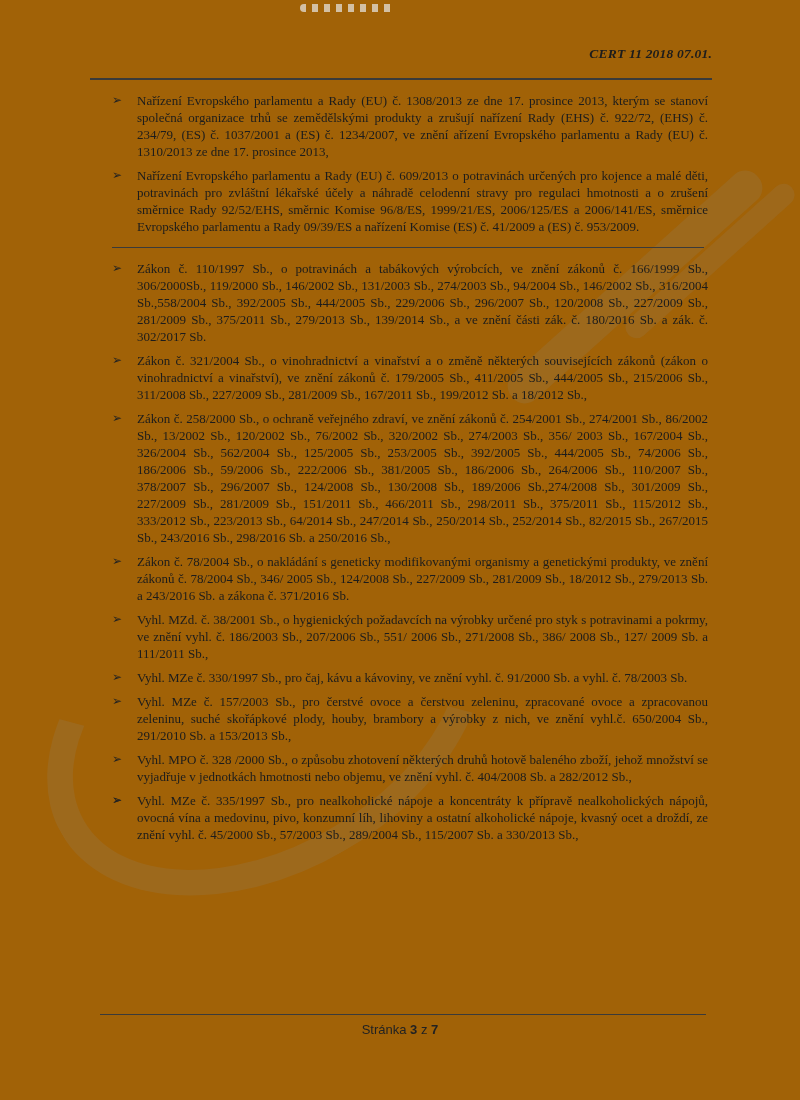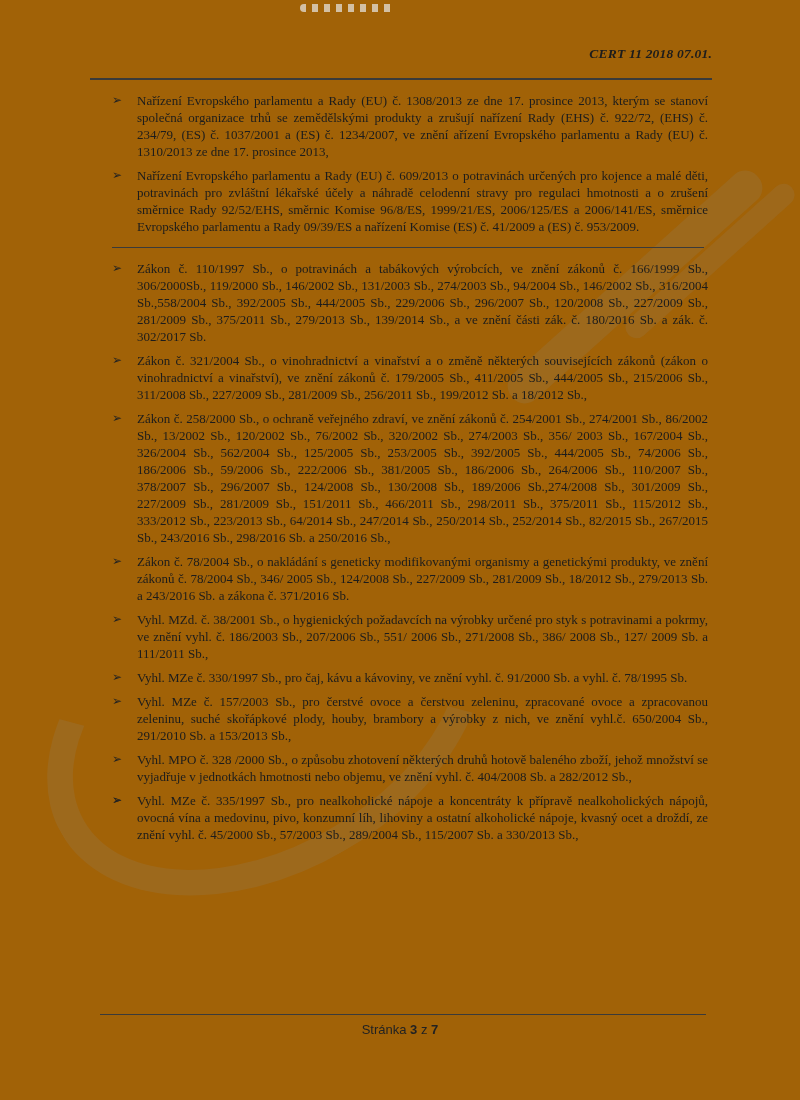--- a/index.html
+++ b/index.html
@@ -83,41 +83,41 @@
 </ul>
     <div class="rule-mid"></div>
     <ul class="blist" id="list-national">
   <li class="bullet-item">
     <span class="arrow">➢</span>
     <span class="item-text"><span class="b">Zákon č. 110/1997 Sb., o potravinách a tabákových výrobcích, </span><span>ve znění zákonů č. 166/1999 Sb., 306/2000Sb., 119/2000 Sb., 146/2002 Sb., 131/2003 Sb., 274/2003 Sb., 94/2004 Sb., 146/2002 Sb., 316/2004 Sb.,558/2004 Sb., 392/2005 Sb., 444/2005 Sb., 229/2006 Sb., 296/2007 Sb., 120/2008 Sb., 227/2009 Sb., 281/2009 Sb., 375/2011 Sb., 279/2013 Sb., 139/2014 Sb., a ve znění části zák. č. 180/2016 Sb. a </span><span class="b">zák. č. 302/2017 Sb.</span></span>
   </li>
 
   <li class="bullet-item">
     <span class="arrow">➢</span>
-    <span class="item-text"><span class="b">Zákon č. 321/2004 Sb., o vinohradnictví a vinařství </span><span>a o změně některých souvisejících zákonů (zákon o vinohradnictví a vinařství), ve znění zákonů č. 179/2005 Sb., 411/2005 Sb., 444/2005 Sb., 215/2006 Sb., 311/2008 Sb., 227/2009 Sb., 281/2009 Sb., 256/2011 Sb., 199/2012 Sb. a 18/2012 Sb.,</span></span>
+    <span class="item-text"><span class="b">Zákon č. 321/2004 Sb., o vinohradnictví a vinařství </span><span>a o změně některých souvisejících zákonů (zákon o vinohradnictví a vinařství), ve znění zákonů č. 179/2005 Sb., 411/2005 Sb., 444/2005 Sb., 215/2006 Sb., 311/2008 Sb., 227/2009 Sb., 281/2009 Sb., 167/2011 Sb., 199/2012 Sb. a 18/2012 Sb.,</span></span>
   </li>
 
   <li class="bullet-item">
     <span class="arrow">➢</span>
     <span class="item-text"><span class="b">Zákon č. 258/2000 Sb., o ochraně veřejného zdraví, </span><span>ve znění zákonů č. 254/2001 Sb., 274/2001 Sb., 86/2002 Sb., 13/2002 Sb., 120/2002 Sb., 76/2002 Sb., 320/2002 Sb., 274/2003 Sb., 356/ 2003 Sb., 167/2004 Sb., 326/2004 Sb., 562/2004 Sb., 125/2005 Sb., 253/2005 Sb., 392/2005 Sb., 444/2005 Sb., 74/2006 Sb., 186/2006 Sb., 59/2006 Sb., 222/2006 Sb., 381/2005 Sb., 186/2006 Sb., 264/2006 Sb., 110/2007 Sb., 378/2007 Sb., 296/2007 Sb., 124/2008 Sb., 130/2008 Sb., 189/2006 Sb.,274/2008 Sb., 301/2009 Sb., 227/2009 Sb., 281/2009 Sb., 151/2011 Sb., 466/2011 Sb., 298/2011 Sb., 375/2011 Sb., 115/2012 Sb., 333/2012 Sb., 223/2013 Sb., 64/2014 Sb., 247/2014 Sb., 250/2014 Sb., 252/2014 Sb., 82/2015 Sb., 267/2015 Sb., 243/2016 Sb., 298/2016 Sb. a 250/2016 Sb.,</span></span>
   </li>
 
   <li class="bullet-item">
     <span class="arrow">➢</span>
     <span class="item-text"><span class="b">Zákon č. 78/2004 Sb., o nakládání s geneticky modifikovanými organismy a genetickými produkty, </span><span>ve znění zákonů č. 78/2004 Sb., 346/ 2005 Sb., 124/2008 Sb., 227/2009 Sb., 281/2009 Sb., 18/2012 Sb., 279/2013 Sb. a 243/2016 Sb. </span><span class="b">a zákona č. 371/2016 Sb.</span></span>
   </li>
 
   <li class="bullet-item">
     <span class="arrow">➢</span>
     <span class="item-text"><span class="b">Vyhl. MZd. č. 38/2001 Sb., o hygienických požadavcích na výrobky určené pro styk s potravinami a pokrmy, </span><span>ve znění vyhl. č. 186/2003 Sb., 207/2006 Sb., 551/ 2006 Sb., 271/2008 Sb., 386/ 2008 Sb., 127/ 2009 Sb. a  111/2011 Sb.,</span></span>
   </li>
 
   <li class="bullet-item">
     <span class="arrow">➢</span>
-    <span class="item-text"><span class="b">Vyhl. MZe č. 330/1997 Sb., pro čaj, kávu a kávoviny, </span><span>ve znění vyhl. č. 91/2000 Sb. a vyhl. č. 78/1995 Sb.</span></span>
+    <span class="item-text"><span class="b">Vyhl. MZe č. 330/1997 Sb., pro čaj, kávu a kávoviny, </span><span>ve znění vyhl. č. 91/2000 Sb. a vyhl. č. 78/2003 Sb.</span></span>
   </li>
 
   <li class="bullet-item">
     <span class="arrow">➢</span>
     <span class="item-text"><span class="b">Vyhl. MZe č. 157/2003 Sb., pro čerstvé ovoce a čerstvou zeleninu, zpracované ovoce a zpracovanou zeleninu, suché skořápkové plody, houby, brambory a výrobky z nich, </span><span>ve znění vyhl.č. 650/2004 Sb., 291/2010 Sb. a 153/2013 Sb.,</span></span>
   </li>
 
   <li class="bullet-item">
     <span class="arrow">➢</span>
     <span class="item-text"><span class="b">Vyhl. MPO č. 328 /2000 Sb., o způsobu zhotovení některých druhů hotově baleného zboží, jehož množství se vyjadřuje v jednotkách hmotnosti nebo objemu, </span><span>ve znění vyhl. č. 404/2008 Sb. a 282/2012 Sb.,</span></span>

